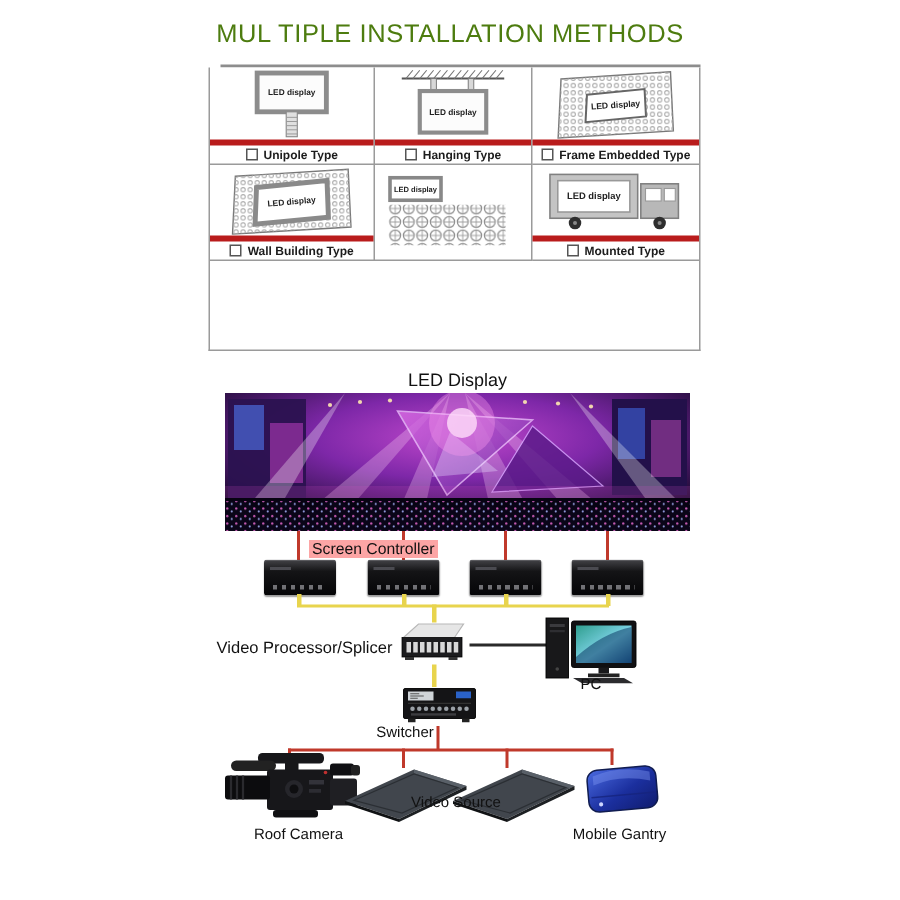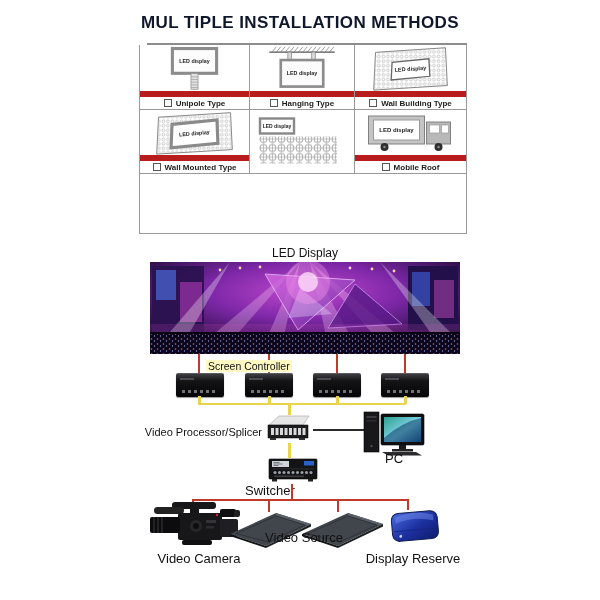--- a/index.html
+++ b/index.html
@@ -1,29 +1,29 @@
 <!DOCTYPE html>
 <html><head>
 <meta charset="utf-8">
 <style>
   html,body{margin:0;padding:0;background:#fff;}
   .page{position:relative;width:600px;height:600px;background:#ffffff;font-family:"Liberation Sans",sans-serif;overflow:hidden;}
-  .title{position:absolute;top:13px;left:0;width:100%;text-align:center;font-size:17px;font-weight:bold;color:#0f172a;letter-spacing:.4px;}
+  .title{position:absolute;top:13px;left:0;width:100%;text-align:center;font-size:17px;font-weight:normal;color:#4d7c0f;letter-spacing:.4px;}
   .title-rule{position:absolute;left:147px;top:43px;width:320px;height:2px;background:#8d8d8d;}
   .grid{position:absolute;left:139px;top:45px;width:326px;height:188px;display:grid;grid-template-columns:110px 105px 111px;grid-template-rows:65px 64px 59px;border-left:1px solid #9a9a9a;border-right:1px solid #9a9a9a;border-bottom:1px solid #9a9a9a;background:#fff;}
   .cell{position:relative;border-right:1px solid #9a9a9a;border-bottom:1px solid #9a9a9a;display:flex;flex-direction:column;min-width:0;min-height:0;}
   .cell:nth-child(3n){border-right:none;}
   .cell:nth-child(n+7){border-bottom:none;}
   .drawing{flex:1;display:flex;align-items:center;justify-content:center;overflow:hidden;}
   .drawing svg{width:100%;height:100%;}
-  .cell-label{height:12px;border-top:6px solid #b91c1c;display:flex;align-items:center;justify-content:center;gap:4px;font-size:8px;font-weight:bold;color:#1c1c1c;}
+  .cell-label{height:12px;border-top:4px solid #b91c1c;display:flex;align-items:center;justify-content:center;gap:4px;font-size:8px;font-weight:bold;color:#1c1c1c;}
   .checkbox{width:6px;height:6px;border:1px solid #555;background:#fff;flex:0 0 auto;}
   svg text.led{font-family:"Liberation Sans",sans-serif;font-weight:bold;fill:#222;}
   .abs{position:absolute;}
-  .sys-label{position:absolute;font-size:13px;color:#111;white-space:nowrap;}
+  .sys-label{position:absolute;font-size:10px;color:#111;white-space:nowrap;}
   .line-red{position:absolute;background:#c0392b;}
   .line-yellow{position:absolute;background:#e8d44d;}
   .line-black{position:absolute;background:#2a2a2a;}
   .controller{position:absolute;width:48px;height:23px;top:373px;border-radius:2px;background:linear-gradient(180deg,#3e3e42 0%,#141416 30%,#050507 100%);border-top:1px solid #5a5a5e;box-shadow:0 1px 1px rgba(0,0,0,.4);}
   .controller .face{position:absolute;left:6px;right:6px;bottom:4px;height:3px;background:repeating-linear-gradient(90deg,#8b8b90 0 3px,transparent 3px 6px);opacity:.8;}
   .controller .vent{position:absolute;left:4px;top:4px;width:14px;height:2px;background:#4a4a50;}
 </style>
 </head>
 <body>
 
@@ -76,41 +76,41 @@
             </pattern>
           </defs>
           <polygon points="14,8 90,3 92,44 12,49" fill="#fff" stroke="#777" stroke-width="1"></polygon>
           <polygon points="14,8 90,3 92,44 12,49" fill="url(#dotsA)"></polygon>
           <polygon points="32,19 72,15 73,34 31,38" fill="#fff" stroke="#666" stroke-width="1.4"></polygon>
           <text class="led" font-size="6" text-anchor="middle" transform="translate(52,28) rotate(-4)">LED display</text>
         </svg>
       </div>
       <div class="cell-label">
         <span class="checkbox"></span>
-        <span>Wall Building Type</span>
+        <span>Frame Embedded Type</span>
       </div>
     </div>
 
     <div class="cell">
       <div class="drawing">
         <svg viewBox="0 0 104 50">
           <defs>
             <pattern id="dotsB" width="5" height="5" patternUnits="userSpaceOnUse">
               <circle cx="2.5" cy="2.5" r="1.5" fill="none" stroke="#aaa" stroke-width="0.7"></circle>
             </pattern>
           </defs>
           <polygon points="12,8 92,3 94,44 10,49" fill="#fff" stroke="#777" stroke-width="1"></polygon>
           <polygon points="12,8 92,3 94,44 10,49" fill="url(#dotsB)"></polygon>
           <polygon points="27,16 77,11 78,37 26,42" fill="#fff" stroke="#8a8a8a" stroke-width="3.5"></polygon>
           <text class="led" font-size="6" text-anchor="middle" transform="translate(52,28) rotate(-5)">LED display</text>
         </svg>
       </div>
       <div class="cell-label">
         <span class="checkbox"></span>
-        <span>Wall Mounted Type</span>
+        <span>Wall Building Type</span>
       </div>
     </div>
 
     <div class="cell">
       <div class="drawing">
         <svg viewBox="0 0 104 50">
           <defs>
             <pattern id="bp" width="9" height="9" patternUnits="userSpaceOnUse">
               <circle cx="4.5" cy="4.5" r="3.6" fill="none" stroke="#8a8a8a" stroke-width="0.8"></circle>
               <path d="M0.9 4.5 h7.2 M4.5 0.9 v7.2" stroke="#9a9a9a" stroke-width="0.6"></path>
@@ -135,21 +135,21 @@
           <rect x="83" y="15" width="7" height="8" fill="#fff" stroke="#999" stroke-width="0.7"></rect>
           <circle cx="26" cy="37" r="4" fill="#2e2e2e"></circle>
           <circle cx="80" cy="37" r="4" fill="#2e2e2e"></circle>
           <circle cx="26" cy="37" r="1.3" fill="#888"></circle>
           <circle cx="80" cy="37" r="1.3" fill="#888"></circle>
           <text class="led" x="38" y="22" font-size="6" text-anchor="middle">LED display</text>
         </svg>
       </div>
       <div class="cell-label">
         <span class="checkbox"></span>
-        <span>Mobile Roof</span>
+        <span>Mounted Type</span>
       </div>
     </div>
 
   </div>
 
   <div class="sys-label" style="left:150px;top:246px;width:310px;text-align:center;font-size:12px;">LED Display</div>
 
   <svg class="abs" style="left:150px;top:262px;" width="310" height="92" viewBox="0 0 310 92">
     <defs>
       <radialGradient id="gPur" cx="50%" cy="32%" r="68%">
@@ -201,21 +201,21 @@
     <rect x="0" y="70" width="310" height="22" fill="#070312"></rect>
     <path d="M0,74 q8,-5 16,0 t16,0 t16,0 t16,0 t16,0 t16,0 t16,0 t16,0 t16,0 t16,0 t16,0 t16,0 t16,0 t16,0 t16,0 t16,0 t16,0 t16,0 t16,0 t16,0 V92 H0 Z" fill="#0a0518"></path>
     <rect x="0" y="72" width="310" height="20" fill="url(#crowdP)" opacity="0.85"></rect>
   </svg>
 
   <div class="line-red" style="left:198px;top:354px;width:2px;height:20px;"></div>
   <div class="line-red" style="left:268px;top:354px;width:2px;height:20px;"></div>
   <div class="line-red" style="left:336px;top:354px;width:2px;height:20px;"></div>
   <div class="line-red" style="left:404px;top:354px;width:2px;height:20px;"></div>
 
-  <div class="sys-label" style="left:206px;top:360px;font-size:10.5px;background:#fef9c3;padding:0 2px;">Screen Controller</div>
+  <div class="sys-label" style="left:206px;top:360px;font-size:10.5px;background:#fca5a5;padding:0 2px;">Screen Controller</div>
 
   <div class="controller" style="left:176px;">
       <div class="vent"></div>
       <div class="face"></div>
     </div>
   <div class="controller" style="left:245px;">
       <div class="vent"></div>
       <div class="face"></div>
     </div>
   <div class="controller" style="left:313px;">
@@ -244,21 +244,21 @@
         <rect x="19.5" y="15" width="3" height="7"></rect>
       <rect x="24" y="15" width="3" height="7"></rect>
         <rect x="28.5" y="15" width="3" height="7"></rect>
       <rect x="33" y="15" width="3" height="7"></rect>
         <rect x="37.5" y="15" width="3" height="7"></rect>
     </g>
     <rect x="5" y="25" width="6" height="2" fill="#333"></rect>
     <rect x="34" y="25" width="6" height="2" fill="#333"></rect>
   </svg>
 
-  <div class="sys-label" style="left:120px;top:426px;width:142px;text-align:right;font-size:11px;">Video Processor/Splicer</div>
+  <div class="sys-label" style="left:132px;top:426px;width:142px;text-align:center;font-size:11px;">Video Processor/Splicer</div>
 
   <div class="line-black" style="left:313px;top:429px;width:53px;height:1.5px;"></div>
 
   <svg class="abs" style="left:362px;top:408px;" width="64" height="48" viewBox="0 0 64 48">
     <defs>
       <linearGradient id="scrG" x1="0" y1="0" x2="1" y2="1">
         <stop offset="0%" stop-color="#2f9e8e"></stop>
         <stop offset="55%" stop-color="#7fd4e8"></stop>
         <stop offset="100%" stop-color="#1b4f86"></stop>
       </linearGradient>
@@ -352,17 +352,17 @@
       </linearGradient>
     </defs>
     <g transform="rotate(-5 29 19)">
       <rect x="6" y="4" width="46" height="28" rx="7" fill="url(#hddG)" stroke="#101c50" stroke-width="1"></rect>
       <path d="M10,8 Q28,2 48,8 L48,14 Q28,8 10,14 Z" fill="#7a93f0" opacity="0.45"></path>
       <path d="M8 22 h43" stroke="#16247e" stroke-width="1" opacity="0.8"></path>
       <circle cx="14" cy="27" r="1.4" fill="#cdd6ff"></circle>
     </g>
   </svg>
 
-  <div class="sys-label" style="left:147px;top:551px;width:104px;text-align:center;">Video Camera</div>
+  <div class="sys-label" style="left:147px;top:551px;width:104px;text-align:center;">Roof Camera</div>
   <div class="sys-label" style="left:252px;top:530px;width:104px;text-align:center;">Video Source</div>
-  <div class="sys-label" style="left:352px;top:551px;width:122px;text-align:center;">Display Reserve</div>
+  <div class="sys-label" style="left:352px;top:551px;width:122px;text-align:center;">Mobile Gantry</div>
 
 </div>
 
 </body></html>

